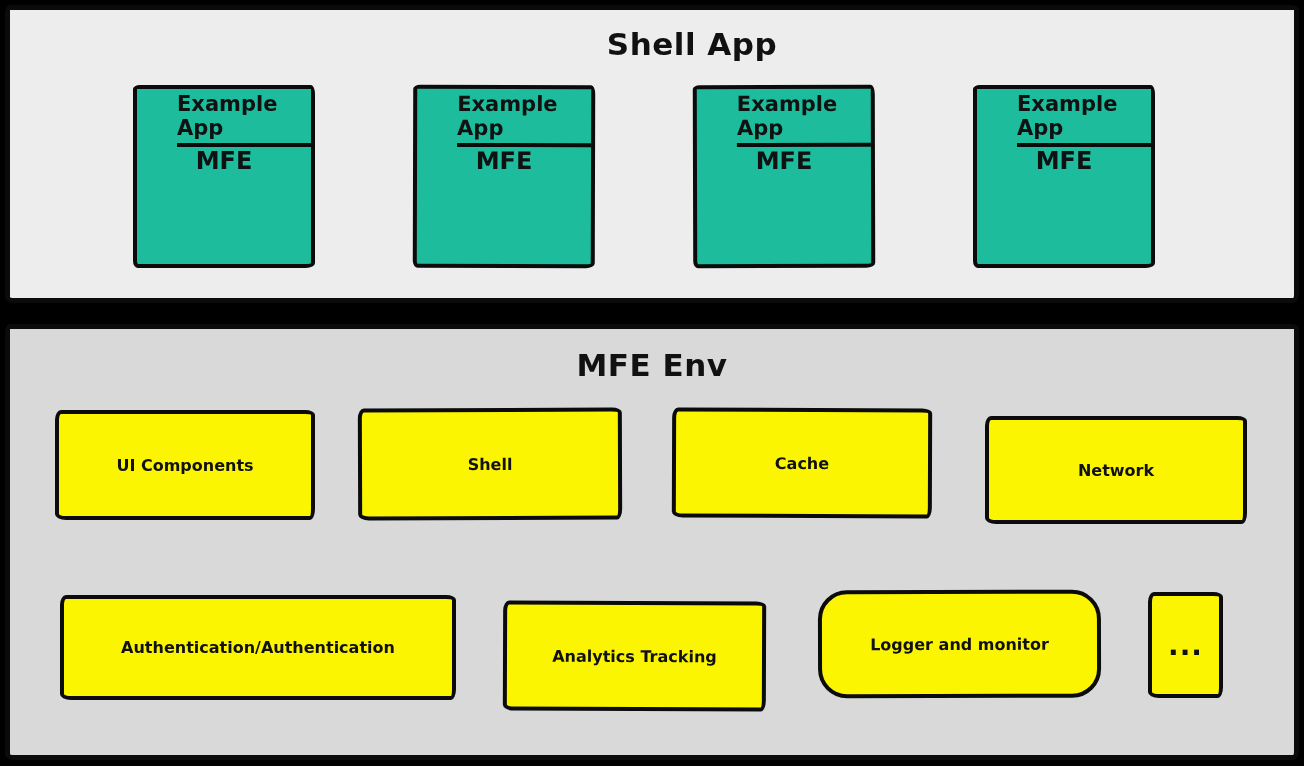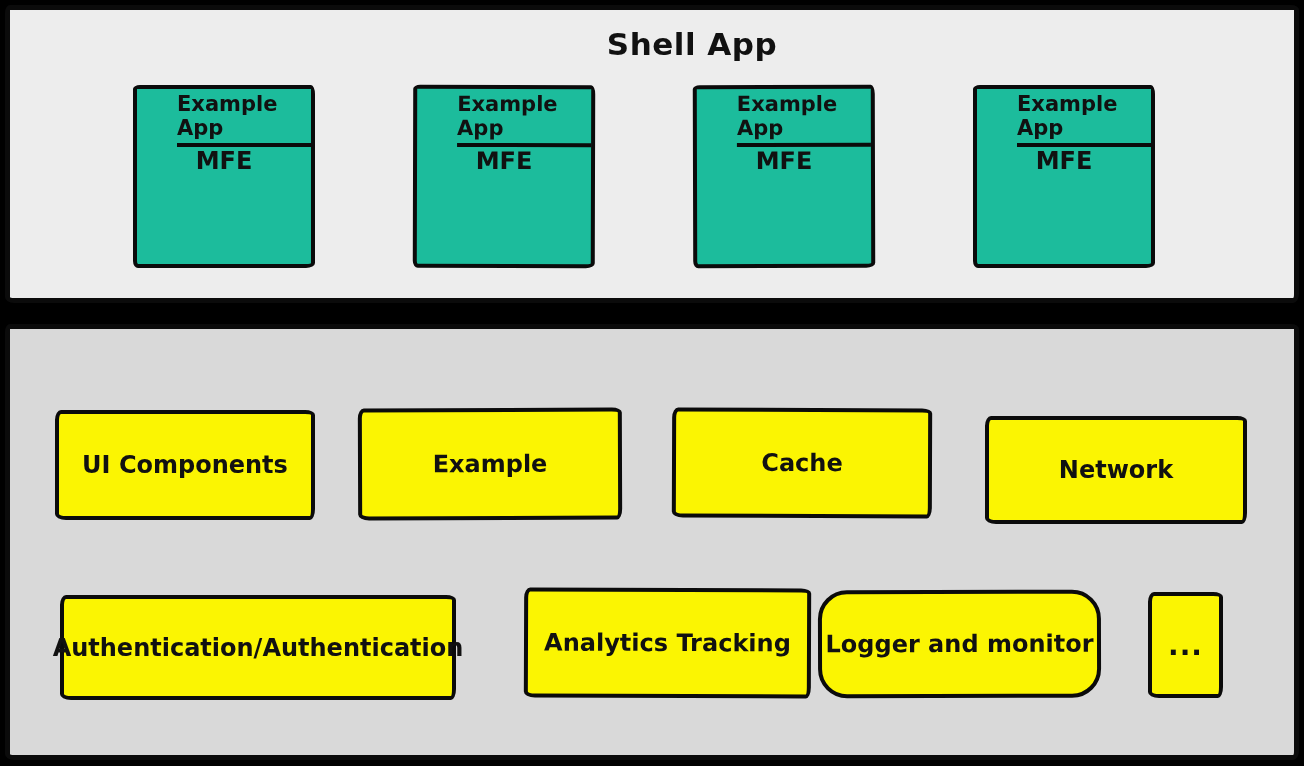--- a/index.html
+++ b/index.html
@@ -91,31 +91,31 @@
     font-weight: 700;
   }
 
   .service-box {
     position: absolute;
     background: var(--service-fill);
     border: 4px solid var(--stroke);
     display: flex;
     align-items: center;
     justify-content: center;
-    font-size: 24px;
+    font-size: 16px;
     font-weight: 700;
     text-align: center;
     border-radius: 6px 10px 5px 11px / 10px 5px 11px 6px;
   }
   .svc-ui       { left: 45px;   top: 81px;  width: 260px; height: 110px; }
   .svc-router   { left: 348px;  top: 79px;  width: 264px; height: 112px; transform: rotate(-0.2deg); }
   .svc-cache    { left: 662px;  top: 79px;  width: 260px; height: 110px; transform: rotate(0.2deg); }
   .svc-network  { left: 975px;  top: 87px;  width: 262px; height: 108px; }
   .svc-auth     { left: 50px;   top: 266px; width: 396px; height: 105px; }
-  .svc-analytics{ left: 493px;  top: 259px; width: 287px; height: 110px; transform: rotate(0.2deg); margin-left: 21px; }
+  .svc-analytics{ left: 493px;  top: 272px; width: 263px; height: 110px; transform: rotate(0.2deg); }
   .svc-logger   { left: 808px;  top: 261px; width: 283px; height: 108px; transform: rotate(-0.15deg); border-radius: 29px; }
   .svc-more     { left: 1138px; top: 263px; width: 75px;  height: 106px; font-size: 28px; letter-spacing: 1px; }
 </style>
 </head>
 <body>
 
 <div class="stage">
 
   <div class="container shell">
     <div class="section-title">Shell App</div>
@@ -135,23 +135,24 @@
       <div class="app-body">MFE</div>
     </div>
 
     <div class="app-box pos-3">
       <div class="app-header">Example App</div>
       <div class="app-body">MFE</div>
     </div>
   </div>
 
   <div class="container env">
+    <div class="section-title">MFE Env</div>
 
     <div class="service-box svc-ui">UI Components</div>
-    <div class="service-box svc-router">Example</div>
+    <div class="service-box svc-router">Shell</div>
     <div class="service-box svc-cache">Cache</div>
     <div class="service-box svc-network">Network</div>
 
     <div class="service-box svc-auth">Authentication/Authentication</div>
     <div class="service-box svc-analytics">Analytics Tracking</div>
     <div class="service-box svc-logger">Logger and monitor</div>
     <div class="service-box svc-more">...</div>
   </div>
 
 </div>

